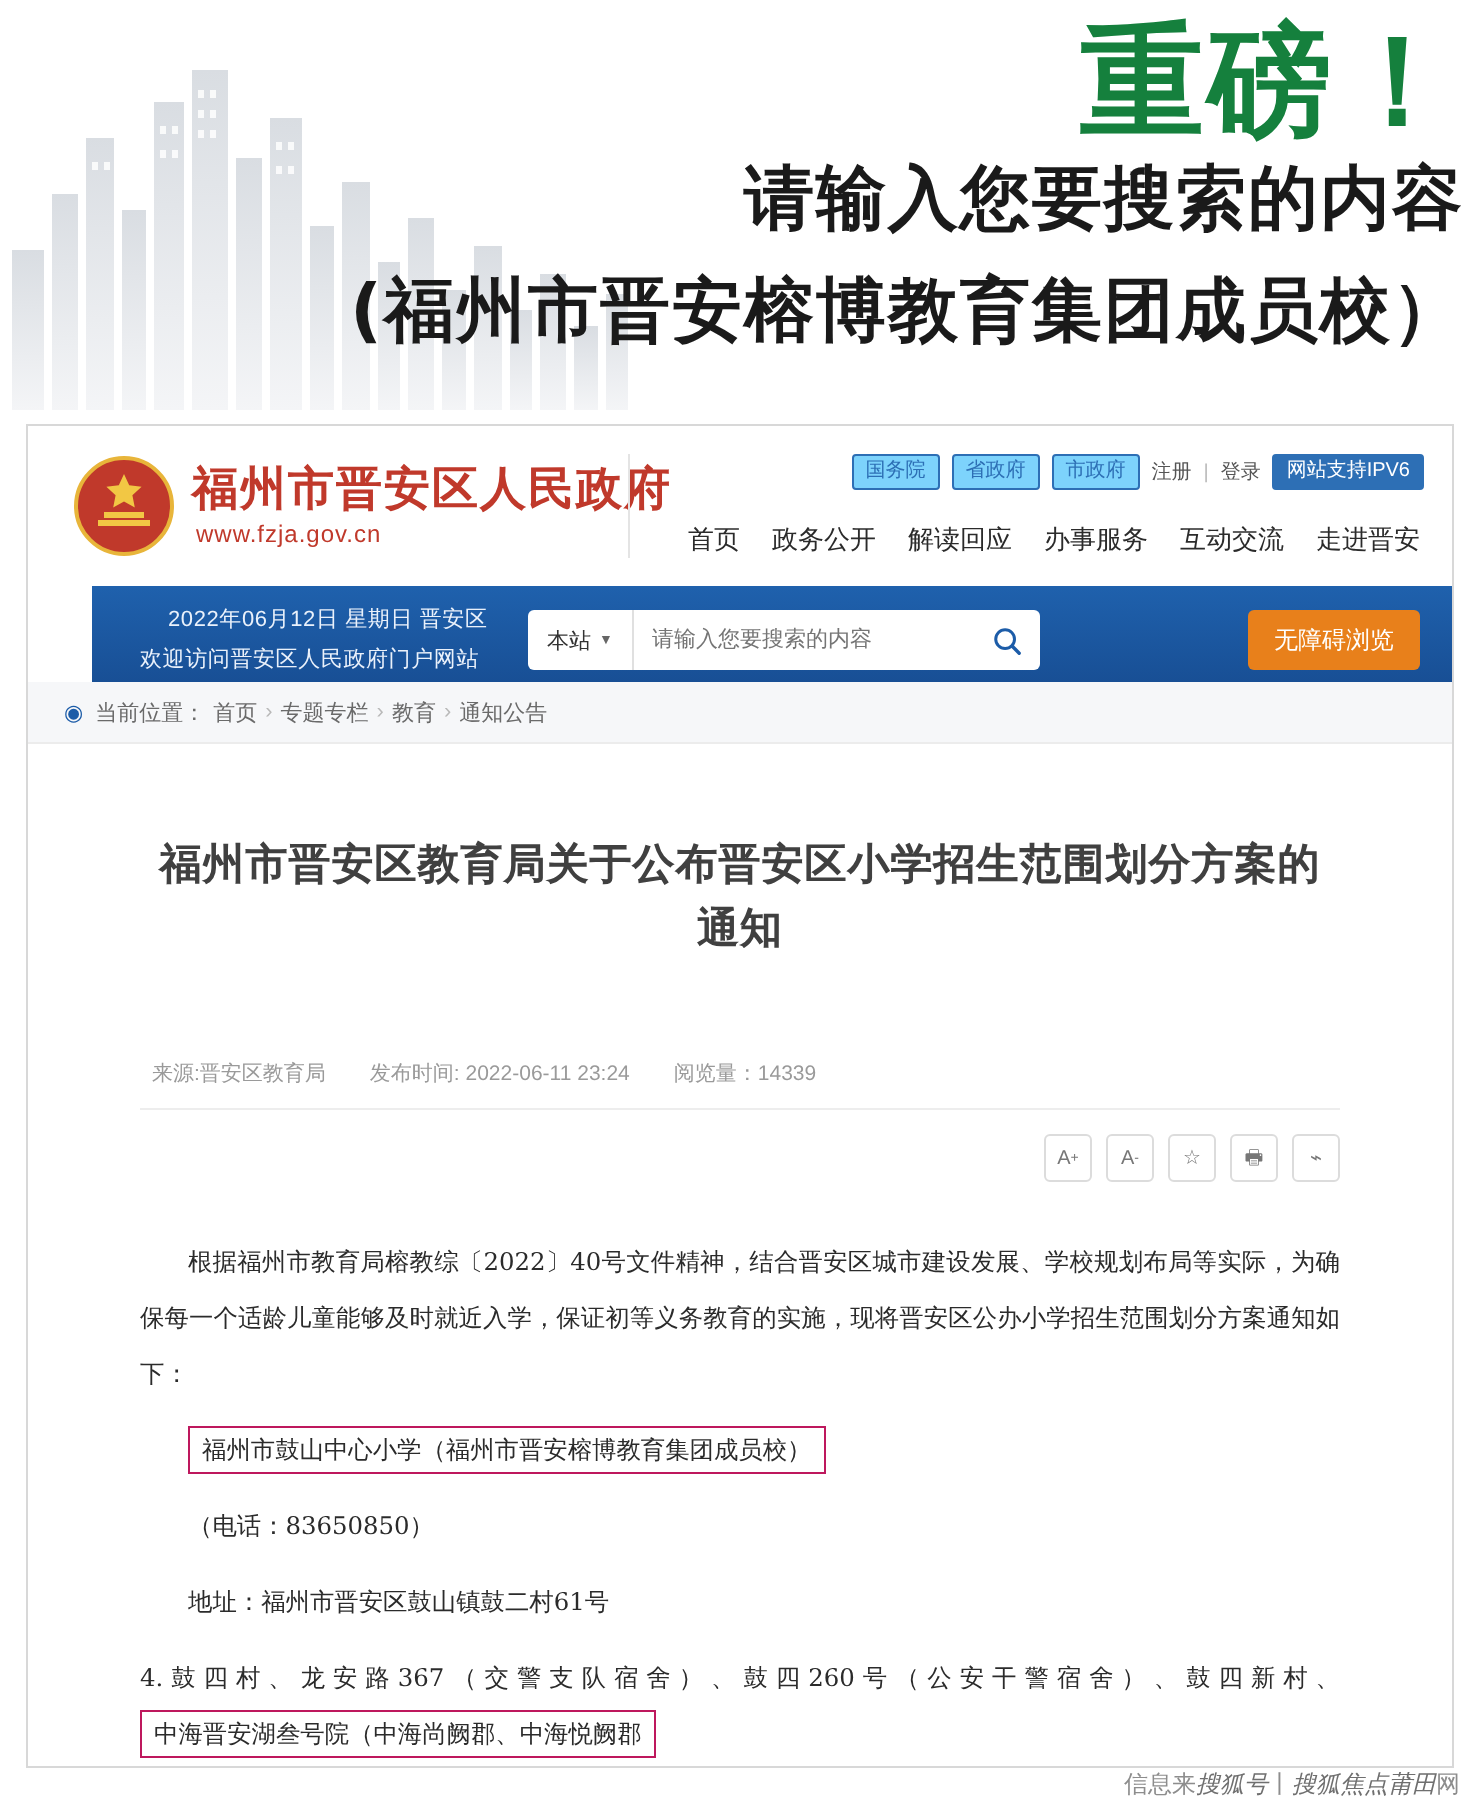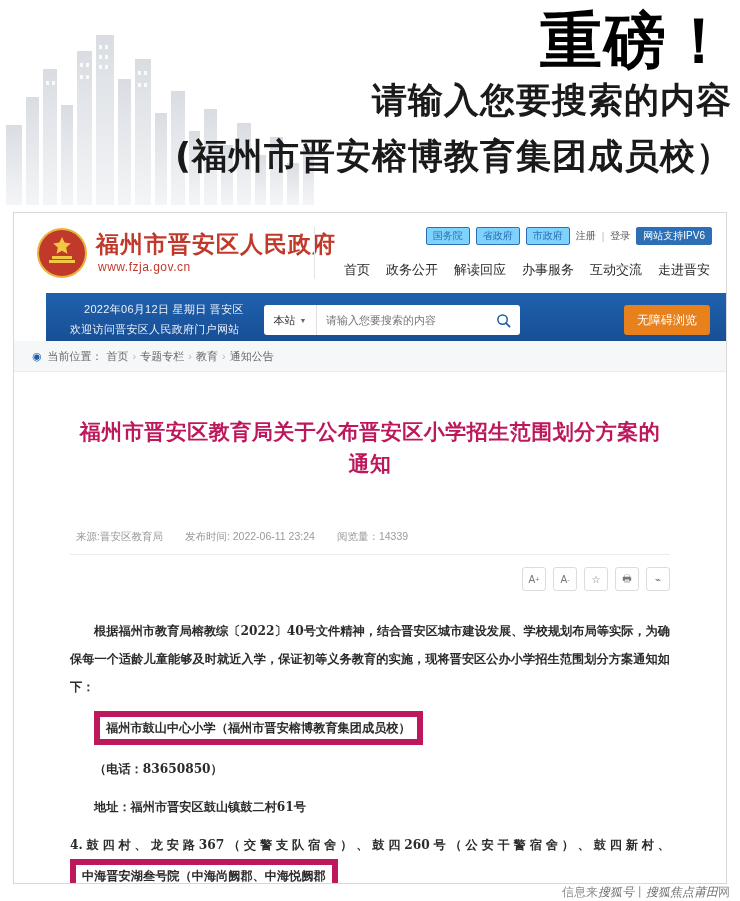--- a/index.html
+++ b/index.html
@@ -35,21 +35,21 @@
     right: 8px;
     top: 6px;
     width: 560px;
     text-align: right;
   }
   .banner-line1 {
     font-family: "DejaVu Sans", sans-serif;
     font-weight: bold;
     font-size: 62px;
     line-height: 70px;
-    color: #000000;
+    color: #15803d;
     letter-spacing: 2px;
   }
   .banner-line2 {
     font-family: "DejaVu Sans", sans-serif;
     font-weight: bold;
     font-size: 35px;
     line-height: 44px;
     color: #1a1a1a;
     margin-top: 2px;
     letter-spacing: 1px;
@@ -264,21 +264,21 @@
   
   .article {
     padding: 0 56px;
     background: #fff;
   }
   .art-title {
     margin: 44px 0 0 0;
     font-family: "DejaVu Sans", sans-serif;
     font-size: 21px;
     font-weight: bold;
-    color: #be185d;
+    color: #404040;
     text-align: center;
     line-height: 32px;
     letter-spacing: 0.5px;
   }
   .art-meta {
     margin-top: 50px;
     font-size: 10.5px;
     color: #9a9a9a;
     display: flex;
     gap: 22px;
@@ -310,24 +310,24 @@
   .tool-btn sup { font-size: 7px; }
 
   .body-text {
     margin-top: 26px;
     font-family: "DejaVu Serif", serif;
     font-size: 12.2px;
     line-height: 28px;
     color: #2b2b2b;
     text-align: justify;
   }
-  .para { margin: 0 0 10px 0; font-weight: bold; }
+  .para { margin: 0 0 10px 0; }
   .indent { text-indent: 24px; }
   .boxed {
-    border: 6px solid #be185d;
+    border: 1px solid #be185d;
     padding: 1px 6px;
     display: inline-block;
     line-height: 20px;
   }
   .p-sub { padding-left: 24px; }
 
   
   .footer-mark {
     position: absolute;
     left: 0;

